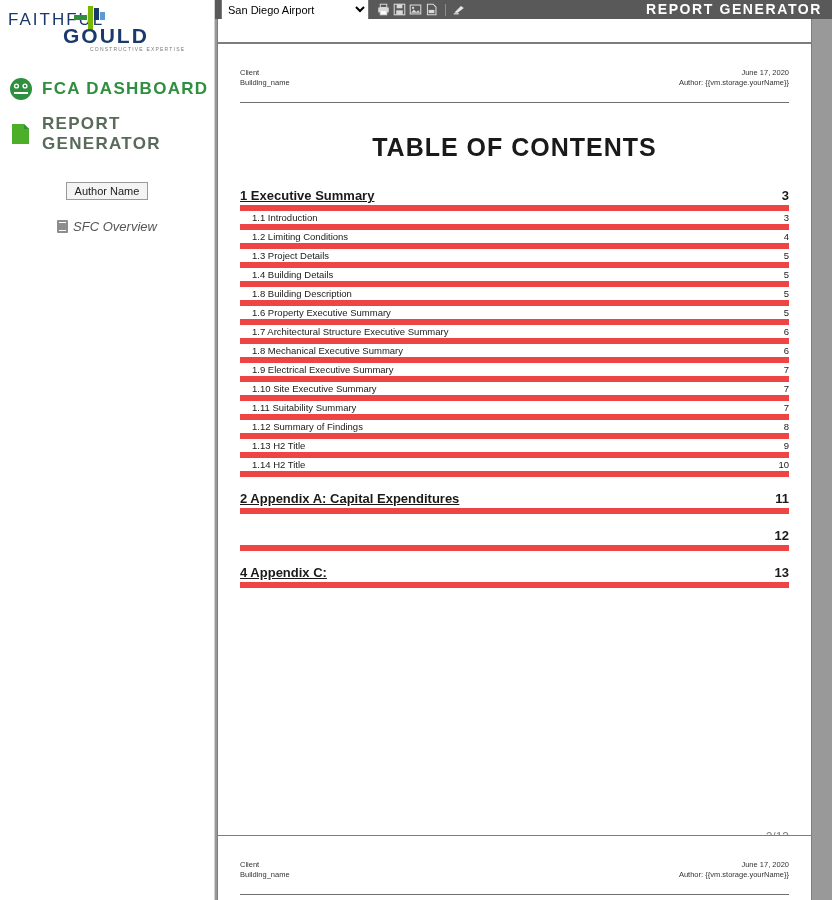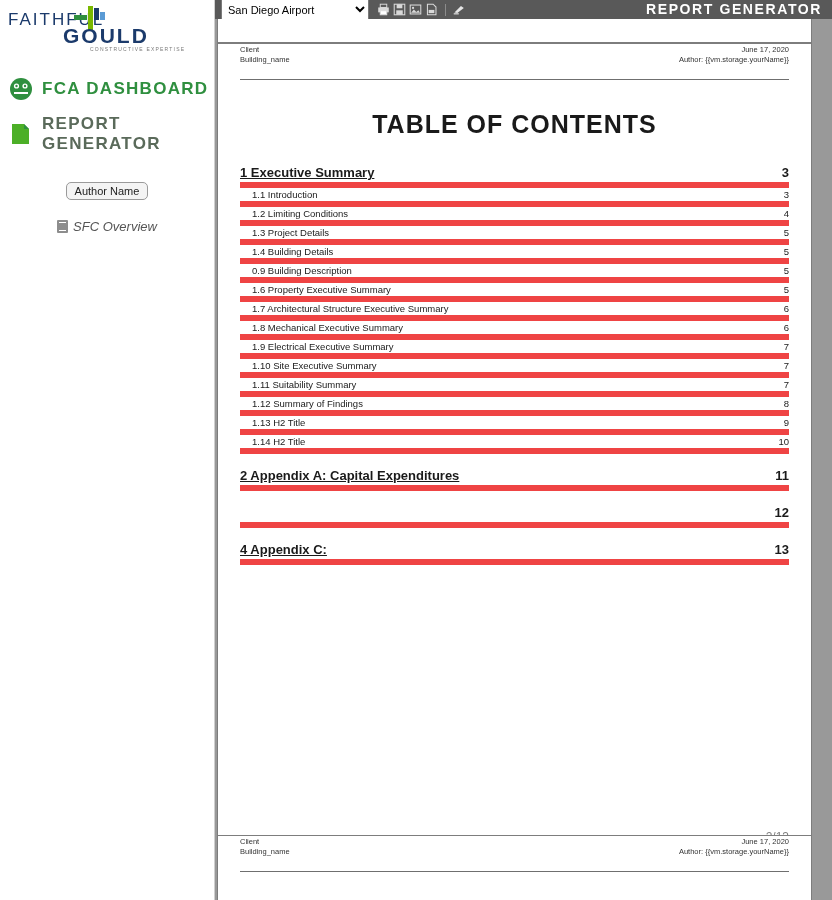--- a/index.html
+++ b/index.html
@@ -97,21 +97,21 @@
 
   .author-box {
     margin: 22px auto 0 auto;
     width: 72px;
     text-align: center;
     border: 1px solid #9a9a9a;
     background: #f4f4f4;
     font-size: 11px;
     color: #222;
     padding: 2px 4px;
-    border-radius: 5px;
+    border-radius: 0;
   }
   .sfc-row {
     margin-top: 19px;
     display: flex;
     align-items: center;
     justify-content: center;
     gap: 5px;
     cursor: pointer;
   }
   .sfc-icon {
@@ -244,21 +244,21 @@
 
   .sheet-inner {
     padding: 0 22px;
     position: relative;
     height: 100%;
     box-sizing: border-box;
   }
   .hdr {
     display: flex;
     justify-content: space-between;
-    padding-top: 1px;
+    padding-top: 24px;
     font-size: 7.5px;
     color: #333;
     line-height: 1.35;
   }
   .hdr .right { text-align: right; }
   .hdr-rule {
     border-bottom: 1px solid #6f6f6f;
     margin-top: 14px;
   }
 
@@ -471,21 +471,21 @@
                 <span class="t">1.3 Project Details</span>
                 <span class="fill"></span>
                 <span class="p">5</span>
               </div>
               <div class="toc-row lvl2">
                 <span class="t">1.4 Building Details</span>
                 <span class="fill"></span>
                 <span class="p">5</span>
               </div>
               <div class="toc-row lvl2">
-                <span class="t">0.9 Building Description</span>
+                <span class="t">1.8 Building Description</span>
                 <span class="fill"></span>
                 <span class="p">5</span>
               </div>
               <div class="toc-row lvl2">
                 <span class="t">1.6 Property Executive Summary</span>
                 <span class="fill"></span>
                 <span class="p">5</span>
               </div>
               <div class="toc-row lvl2">
                 <span class="t">1.7 Architectural Structure Executive Summary</span>

